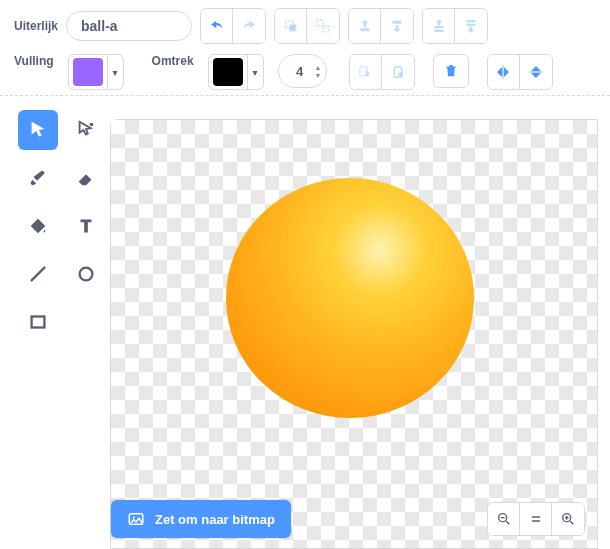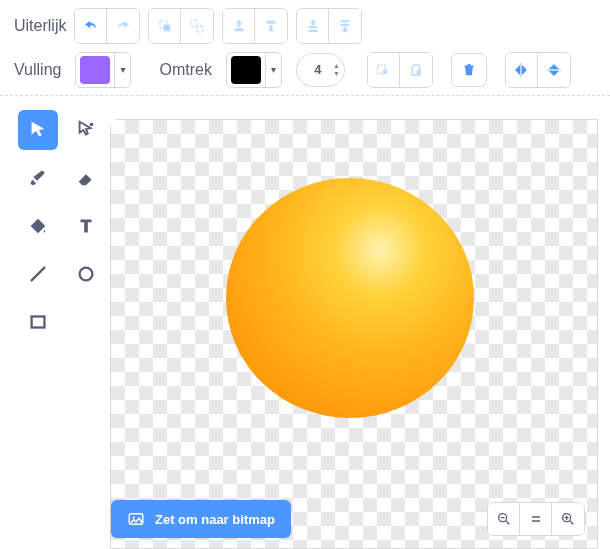--- a/index.html
+++ b/index.html
@@ -4,23 +4,23 @@
 <style>
   :root{
     --blue:#4c97ff;
     --lilac:#855cd6;
     --grey:#575e75;
   }
   *{box-sizing:border-box;font-family:"Helvetica Neue",Arial,sans-serif}
   body{margin:0;width:610px;height:549px;background:#fff;overflow:hidden}
 
   .row1{display:flex;align-items:center;gap:8px;padding:10px 14px 6px;height:48px}
-  .row2{display:flex;align-items:center;gap:8px;padding:6px 14px 10px;height:48px;border-bottom:1px dashed #d9d9d9}
-
-  .lbl{font-size:16px;color:#575e75;font-weight:400}
+  .row2{display:flex;align-items:flex-start;gap:8px;padding:6px 14px 10px;height:48px;border-bottom:1px dashed #d9d9d9}
+
+  .lbl{font-size:12px;color:#575e75;font-weight:700}
   .name-input{border:1px solid #d9d9d9;border-radius:18px;padding:6px 14px;font-size:14px;color:#575e75;width:126px;outline:none;font-weight:600}
   .ibtn svg{width:18px;height:18px}
   .dimmed svg *{opacity:.35}
   .pair{display:flex;border:1px solid #d9d9d9;border-radius:6px;overflow:hidden}
   .pair .ibtn{border:none;border-right:1px solid #d9d9d9;width:32px;height:34px;background:#fff;display:flex;align-items:center;justify-content:center;cursor:pointer}
   .pair .ibtn:last-child{border-right:none}
   .solo{display:flex}
   .solo .ibtn{border:1px solid #d9d9d9;border-radius:6px;width:36px;height:34px;background:#fff;display:flex;align-items:center;justify-content:center;cursor:pointer}
 
   .swatch{display:inline-flex;align-items:center;border:1px solid #d9d9d9;border-radius:6px;overflow:hidden;height:36px;margin-left:6px;cursor:pointer}
@@ -51,20 +51,21 @@
   .bitmap-btn svg{width:18px;height:18px}
   .zoom{display:flex;border:1px solid #d9d9d9;border-radius:6px;overflow:hidden;background:#fff}
   .zoom button{width:32px;height:32px;border:none;border-right:1px solid #d9d9d9;background:#fff;display:flex;align-items:center;justify-content:center;cursor:pointer;color:#575e75}
   .zoom button:last-child{border-right:none}
 </style>
 </head>
 <body>
 
 <div class="row1">
   <span class="lbl">Uiterlijk</span>
+  <input class="name-input" type="text" value="ball-a" style="">
 
   <div class="pair">
     <button class="ibtn">
       <svg viewBox="0 0 24 24">
           <path fill="#4c97ff" d="M11 5l-7 5 7 5V11c4 0 7 1.5 8 5 0-6-4-8-8-8V5z"></path>
         </svg>
     </button>
     <button class="ibtn dimmed">
       <svg viewBox="0 0 24 24">
           <path fill="#4c97ff" d="M13 5l7 5-7 5V11c-4 0-7 1.5-8 5 0-6 4-8 8-8V5z"></path>

